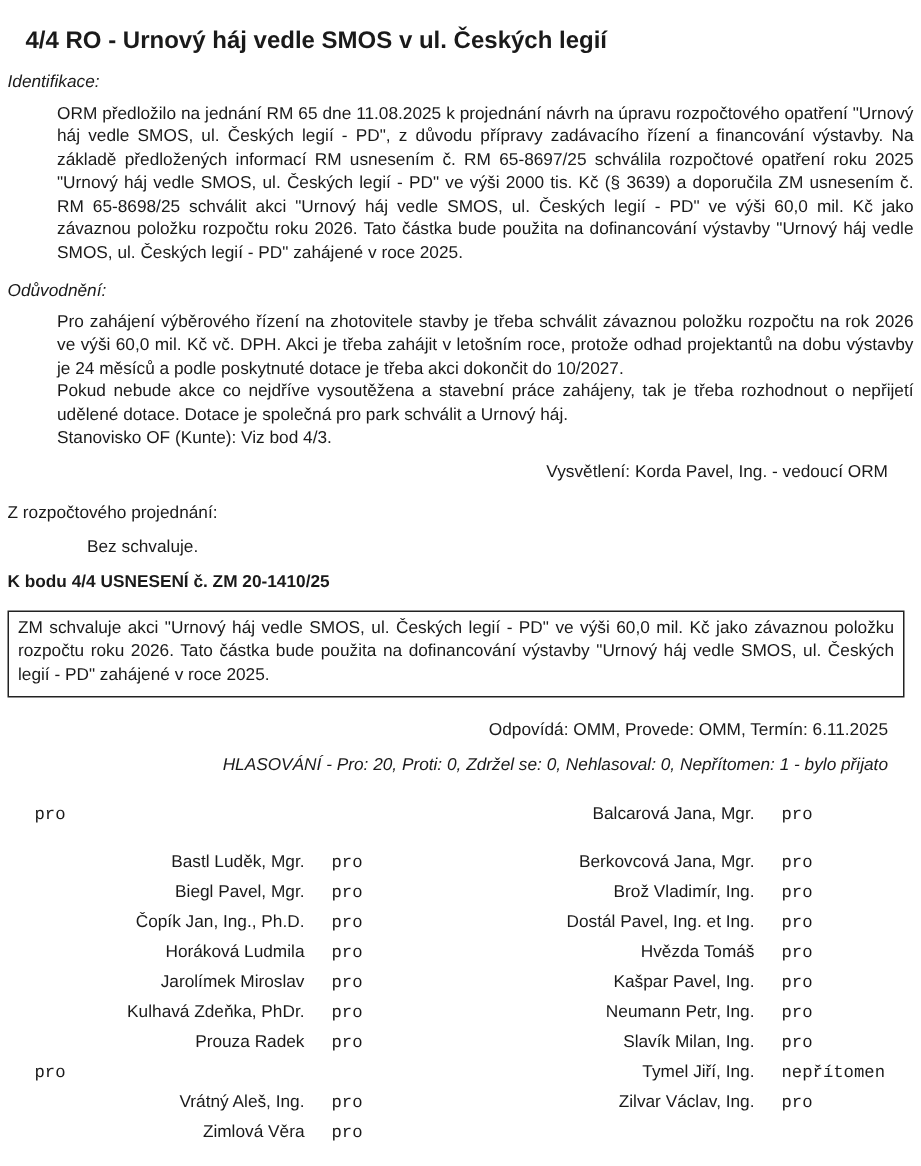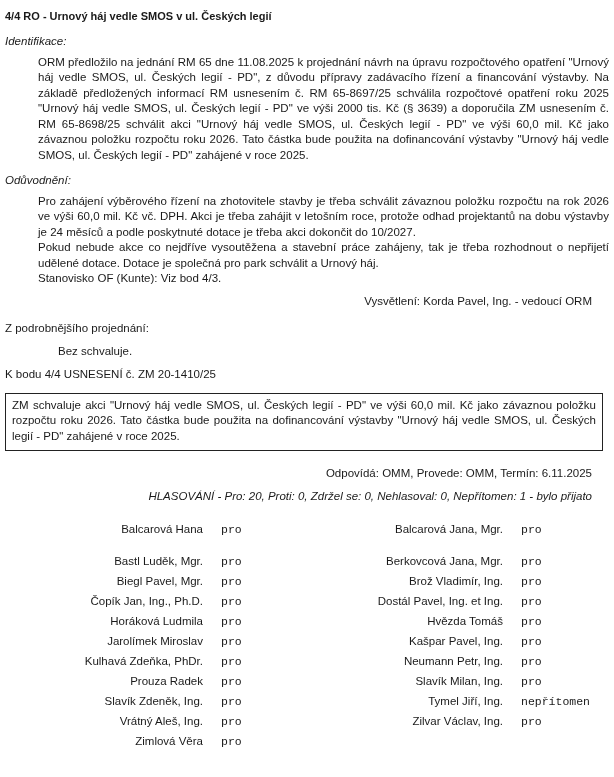--- a/index.html
+++ b/index.html
@@ -10,44 +10,44 @@
     box-sizing: border-box;
     padding: 8px 4px 0 5px;
     background: #ffffff;
     color: #1a1a1a;
     font-family: "Liberation Sans", sans-serif;
     font-size: 11.5px;
     line-height: 15.5px;
     overflow: hidden;
   }
   .title {
-    font-size: 11px;
+    font-size: 16px;
     font-weight: bold;
     line-height: 16px;
-    margin: 0;
+    margin: 12px;
   }
   .section-label { margin-top: 10px; font-style: italic; }
   .body-par {
     margin: 5px 0 0 33px;
     margin-right: 1px;
     text-align: justify;
   }
   .body-par.cont { margin-top: 0; }
   .right-line {
     text-align: right;
     margin-top: 8px;
     margin-right: 18px;
   }
   .right-line.vysvetleni { margin-top: 7px; }
   .right-line.odpovida { margin-top: 15px; }
   .right-line.hlasovani { margin-top: 7px; font-style: italic; }
   .discussion-label { margin-top: 12px; }
   .discussion-text { margin: 7px 0 0 53px; }
   .resolution-heading {
-    font-weight: normal;
+    font-weight: bold;
     margin-top: 8px;
   }
   .resolution-box {
     margin-top: 10px;
     margin-right: 7px;
     border: 1.5px solid #222222;
     padding: 4px 6px 6px 6px;
     text-align: justify;
   }
   .resolution-box b { font-weight: normal; }
@@ -77,36 +77,35 @@
   <div class="section-label">Identifikace:</div>
   <p class="body-par">ORM předložilo na jednání RM 65 dne 11.08.2025 k projednání návrh na úpravu rozpočtového opatření "Urnový háj vedle SMOS, ul. Českých legií - PD", z důvodu přípravy zadávacího řízení a financování výstavby. Na základě předložených informací RM usnesením č. RM 65-8697/25 schválila rozpočtové opatření roku 2025 "Urnový háj vedle SMOS, ul. Českých legií - PD" ve výši 2000 tis. Kč (§ 3639) a doporučila ZM usnesením č. RM 65-8698/25 schválit akci "Urnový háj vedle SMOS, ul. Českých legií - PD" ve výši 60,0 mil. Kč jako závaznou položku rozpočtu roku 2026. Tato částka bude použita na dofinancování výstavby "Urnový háj vedle SMOS, ul. Českých legií - PD" zahájené v roce 2025.</p>
 
   <div class="section-label">Odůvodnění:</div>
   <p class="body-par">Pro zahájení výběrového řízení na zhotovitele stavby je třeba schválit závaznou položku rozpočtu na rok 2026 ve výši 60,0 mil. Kč vč. DPH. Akci je třeba zahájit v letošním roce, protože odhad projektantů na dobu výstavby je 24 měsíců a podle poskytnuté dotace je třeba akci dokončit do 10/2027.</p>
   <p class="body-par cont">Pokud nebude akce co nejdříve vysoutěžena a stavební práce zahájeny, tak je třeba rozhodnout o nepřijetí udělené dotace. Dotace je společná pro park schválit a Urnový háj.</p>
   <p class="body-par cont">Stanovisko OF (Kunte): Viz bod 4/3.</p>
 
   <div class="right-line vysvetleni">Vysvětlení: Korda Pavel, Ing. - vedoucí ORM</div>
 
-  <div class="discussion-label">Z podrobnějšího projednání:</div>
+  <div class="discussion-label">Z rozpočtového projednání:</div>
   <div class="discussion-text">Bez schvaluje.</div>
 
   <div class="resolution-heading">K bodu 4/4 USNESENÍ č. ZM 20-1410/25</div>
 
   <div class="resolution-box">
     <span>ZM </span><b>schvaluje</b><span> akci "Urnový háj vedle SMOS, ul. Českých legií - PD" ve výši 60,0 mil. Kč jako závaznou položku rozpočtu roku 2026. Tato částka bude použita na dofinancování výstavby "Urnový háj vedle SMOS, ul. Českých legií - PD" zahájené v roce 2025.</span>
   </div>
 
   <div class="right-line odpovida">Odpovídá: OMM, Provede: OMM, Termín: 6.11.2025</div>
   <div class="right-line hlasovani">HLASOVÁNÍ - Pro: 20, Proti: 0, Zdržel se: 0, Nehlasoval: 0, Nepřítomen: 1 - bylo přijato</div>
 
   <div class="vote-table">
     <div class="vote-col-left">
       <div class="vote-row first">
-        <span class="vname">Balcarová Hana</span>
         <span class="vvote">pro</span>
       </div>
       <div class="vote-row">
         <span class="vname">Bastl Luděk, Mgr.</span>
         <span class="vvote">pro</span>
       </div>
       <div class="vote-row">
         <span class="vname">Biegl Pavel, Mgr.</span>
         <span class="vvote">pro</span>
       </div>
@@ -124,21 +123,20 @@
       </div>
       <div class="vote-row">
         <span class="vname">Kulhavá Zdeňka, PhDr.</span>
         <span class="vvote">pro</span>
       </div>
       <div class="vote-row">
         <span class="vname">Prouza Radek</span>
         <span class="vvote">pro</span>
       </div>
       <div class="vote-row">
-        <span class="vname">Slavík Zdeněk, Ing.</span>
         <span class="vvote">pro</span>
       </div>
       <div class="vote-row">
         <span class="vname">Vrátný Aleš, Ing.</span>
         <span class="vvote">pro</span>
       </div>
       <div class="vote-row">
         <span class="vname">Zimlová Věra</span>
         <span class="vvote">pro</span>
       </div>

